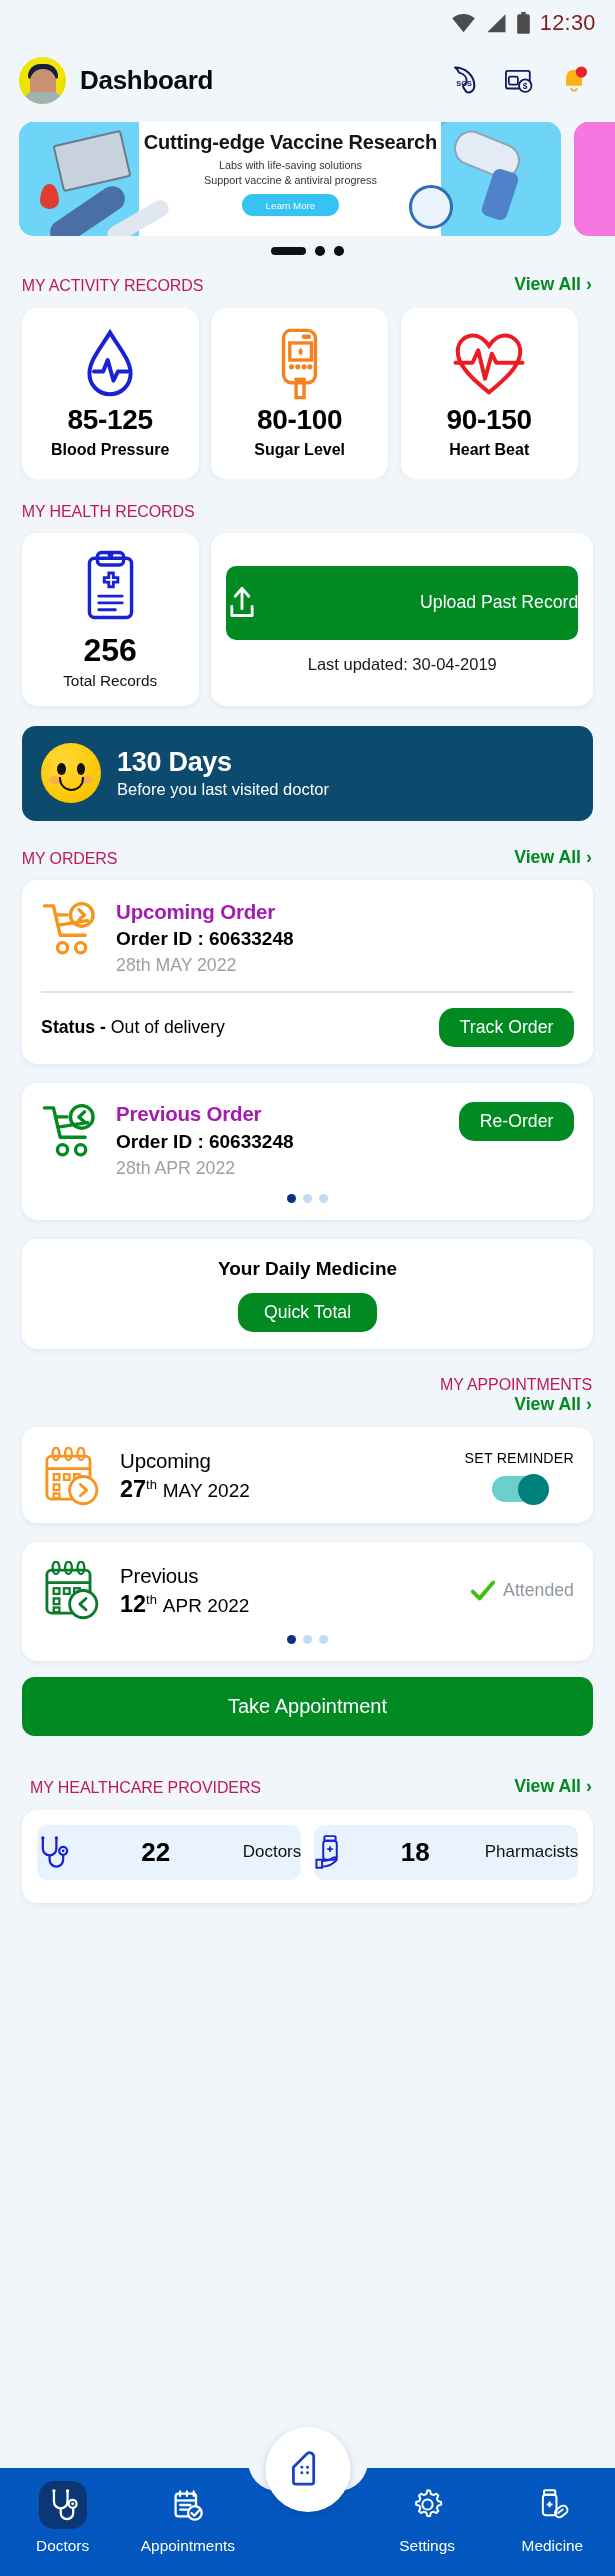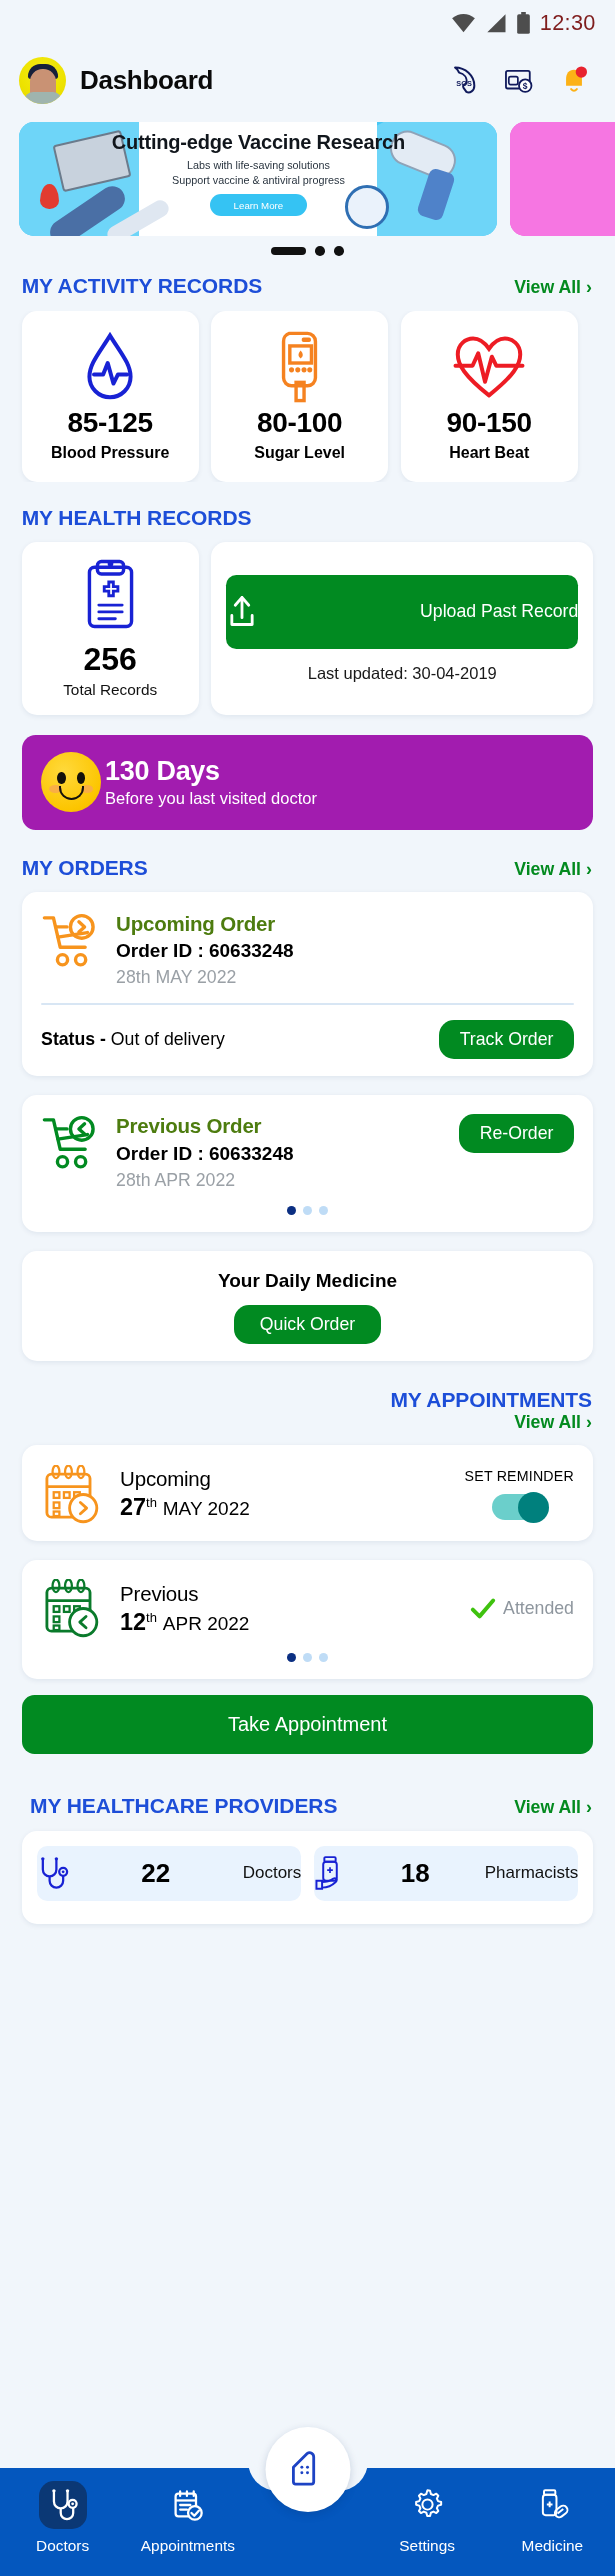--- a/index.html
+++ b/index.html
@@ -44,21 +44,21 @@
     width: 38px; height: 15px; border-radius: 9px 9px 0 0; background: #9fb4ae;
   }
   .title { font-size: 26px; font-weight: 700; color: #0a0a0a; margin-left: 13.7px; letter-spacing: -0.3px; }
   .header .spacer { flex: 1; }
   .hicon { width: 36px; height: 36px; display: flex; align-items: center; justify-content: center; margin-left: 19.4px; position: relative; }
 
   
   .banner-wrap { margin-top: 8px; padding-left: 19.4px; height: 114px; position: relative; overflow: hidden; }
   .banner-track { display: flex; gap: 12.5px; }
   .banner {
-    flex: none; width: 478px; height: 114px; border-radius: 15px; overflow: hidden;
+    flex: none; width: 542px; height: 114px; border-radius: 15px; overflow: hidden;
     position: relative; background: #48c8f5;
   }
   .banner .wave-l { position: absolute; left: -23px; top: -17px; width: 182px; height: 154px; background: #6ed5f8; border-radius: 0 60% 55% 0/0 50% 60% 0; }
   .banner .wave-r { position: absolute; right: -28.5px; top: -11.4px; width: 188px; height: 148px; background: #6ed5f8; border-radius: 55% 0 0 60%/50% 0 0 55%; }
   .banner .plate { position: absolute; left: 120px; right: 120px; top: 0; bottom: 0; background: #ffffff; }
   .banner .txt { position: absolute; inset: 0; display: flex; flex-direction: column; align-items: center; justify-content: flex-start; padding-top: 9px; }
   .banner .b-title { font-size: 20px; font-weight: 700; color: #11161c; letter-spacing: -0.2px; }
   .banner .b-sub { font-size: 10.8px; color: #2a3540; margin-top: 5.1px; }
   .banner .b-sub2 { font-size: 10.8px; color: #2a3540; margin-top: 3.4px; }
   .banner .b-btn { margin-top: 7.4px; background: #35c3f3; color: #fff; font-size: 9.7px; padding: 5.7px 24px; border-radius: 12.5px; }
@@ -74,21 +74,21 @@
 
   .carousel-dots { display: flex; align-items: center; justify-content: center; gap: 9px; height: 30px; }
   .carousel-dots .pill { width: 35px; height: 8px; border-radius: 5.1px; background: #111; }
   .carousel-dots .dot { width: 9.7px; height: 9.7px; border-radius: 50%; background: #111; }
 
   
   .sec-head {
     display: flex; align-items: flex-end; justify-content: space-between;
     padding: 0 23px 0 21.7px; margin-top: 8px; margin-bottom: 12.5px;
   }
-  .sec-title { font-size: 21px; font-weight: 700; color: #1d4ed8; letter-spacing: -0.1px; }
+  .sec-title { font-size: 16px; font-weight: 400; color: #be185d; letter-spacing: -0.1px; }
   .view-all { font-size: 17.7px; font-weight: 700; color: #038a1f; display: flex; align-items: center; gap: 5.1px; }
   .view-all .chev { font-size: 17.7px; font-weight: 700; }
 
   
   .hstrip { display: flex; gap: 12.5px; padding-left: 21.7px; overflow: hidden; }
   .act-card {
     flex: none; width: 177px; height: 171px; background: #fff; border-radius: 15px;
     box-shadow: 0 1.7px 5.7px rgba(20,40,80,.07);
     display: flex; flex-direction: column; align-items: center; justify-content: center;
   }
@@ -110,39 +110,39 @@
   }
   .up-btn {
     width: 100%; background: #018a21; border-radius: 10.3px; height: 74px; color: #fff;
     display: flex; align-items: center; justify-content: space-between; gap: 0;
   }
   .up-btn .lab { font-size: 17.7px; line-height: 1.18; text-align: left; }
   .hr-upload .last { font-size: 16.5px; color: #191919; margin-top: 15px; }
 
   
   .days {
-    margin: 19.4px 21.7px 0; height: 95px; background: #a21caf; border-radius: 13.7px;
-    display: flex; align-items: center; padding-left: 19.4px; gap: 4px;
+    margin: 19.4px 21.7px 0; height: 95px; background: #0c4a6e; border-radius: 13.7px;
+    display: flex; align-items: center; padding-left: 19.4px; gap: 16px;
   }
   .smiley { width: 60px; height: 60px; border-radius: 50%; background: radial-gradient(circle at 38% 32%, #ffd93b 0%, #fcc500 70%, #f0b400 100%); position: relative; flex: none; }
   .smiley .eye { position: absolute; top: 19.4px; width: 8.5px; height: 12px; border-radius: 50%; background: #14110b; }
   .smiley .eye.l { left: 16px; } .smiley .eye.r { right: 16px; }
   .smiley .cheek { position: absolute; top: 33px; width: 12.5px; height: 8px; border-radius: 50%; background: #f8a94e; opacity: .85; }
   .smiley .cheek.l { left: 8px; } .smiley .cheek.r { right: 8px; }
   .smiley .mouth { position: absolute; left: 17.7px; top: 34px; width: 25px; height: 13.7px; border: 2.8px solid #14110b; border-top: none; border-radius: 0 0 17px 17px; }
   .days .d-num { font-size: 27px; font-weight: 800; color: #fff; letter-spacing: -0.3px; }
   .days .d-sub { font-size: 16.5px; color: #fff; margin-top: 2.3px; }
 
   
   .card {
     margin: 0 21.7px; background: #fff; border-radius: 15px; box-shadow: 0 1.7px 5.7px rgba(20,40,80,.07);
     padding: 19.4px 19.4px 17px;
   }
   .ord-top { display: flex; align-items: flex-start; gap: 15px; }
-  .ord-text .t1 { font-size: 20.5px; font-weight: 700; color: #4d7c0f; letter-spacing: -0.2px; }
+  .ord-text .t1 { font-size: 20.5px; font-weight: 700; color: #a21caf; letter-spacing: -0.2px; }
   .ord-text .t2 { font-size: 19px; font-weight: 700; color: #000; margin-top: 4.6px; }
   .ord-text .t3 { font-size: 17.7px; color: #9aa0a6; margin-top: 4.6px; }
   .divider { height: 1.7px; background: #d8e6f4; margin: 15px 0 0; border-radius: 1.1px; }
   .ord-bot { display: flex; align-items: center; justify-content: space-between; margin-top: 15px; }
   .status-txt { font-size: 17.7px; color: #000; }
   .status-txt b { font-weight: 700; }
   .gbtn {
     background: #018a21; color: #fff; border-radius: 15px; font-size: 17.7px;
     padding: 9px 20.5px; display: inline-flex; align-items: center; justify-content: center;
   }
@@ -421,21 +421,21 @@
     </div>
     <div class="dots3">
       <span class="d on"></span>
       <span class="d"></span>
       <span class="d"></span>
     </div>
   </div>
 
   <div class="card daily" style="margin-top:19.4px;">
     <div class="t">Your Daily Medicine</div>
-    <div class="gbtn">Quick Order</div>
+    <div class="gbtn">Quick Total</div>
   </div>
 
   <div class="sec-head" style="margin-top:27px;flex-direction:column;">
     <div class="sec-title">MY APPOINTMENTS</div>
     <div class="view-all">
       <span>View All</span>
       <span class="chev">›</span>
     </div>
   </div>
 

